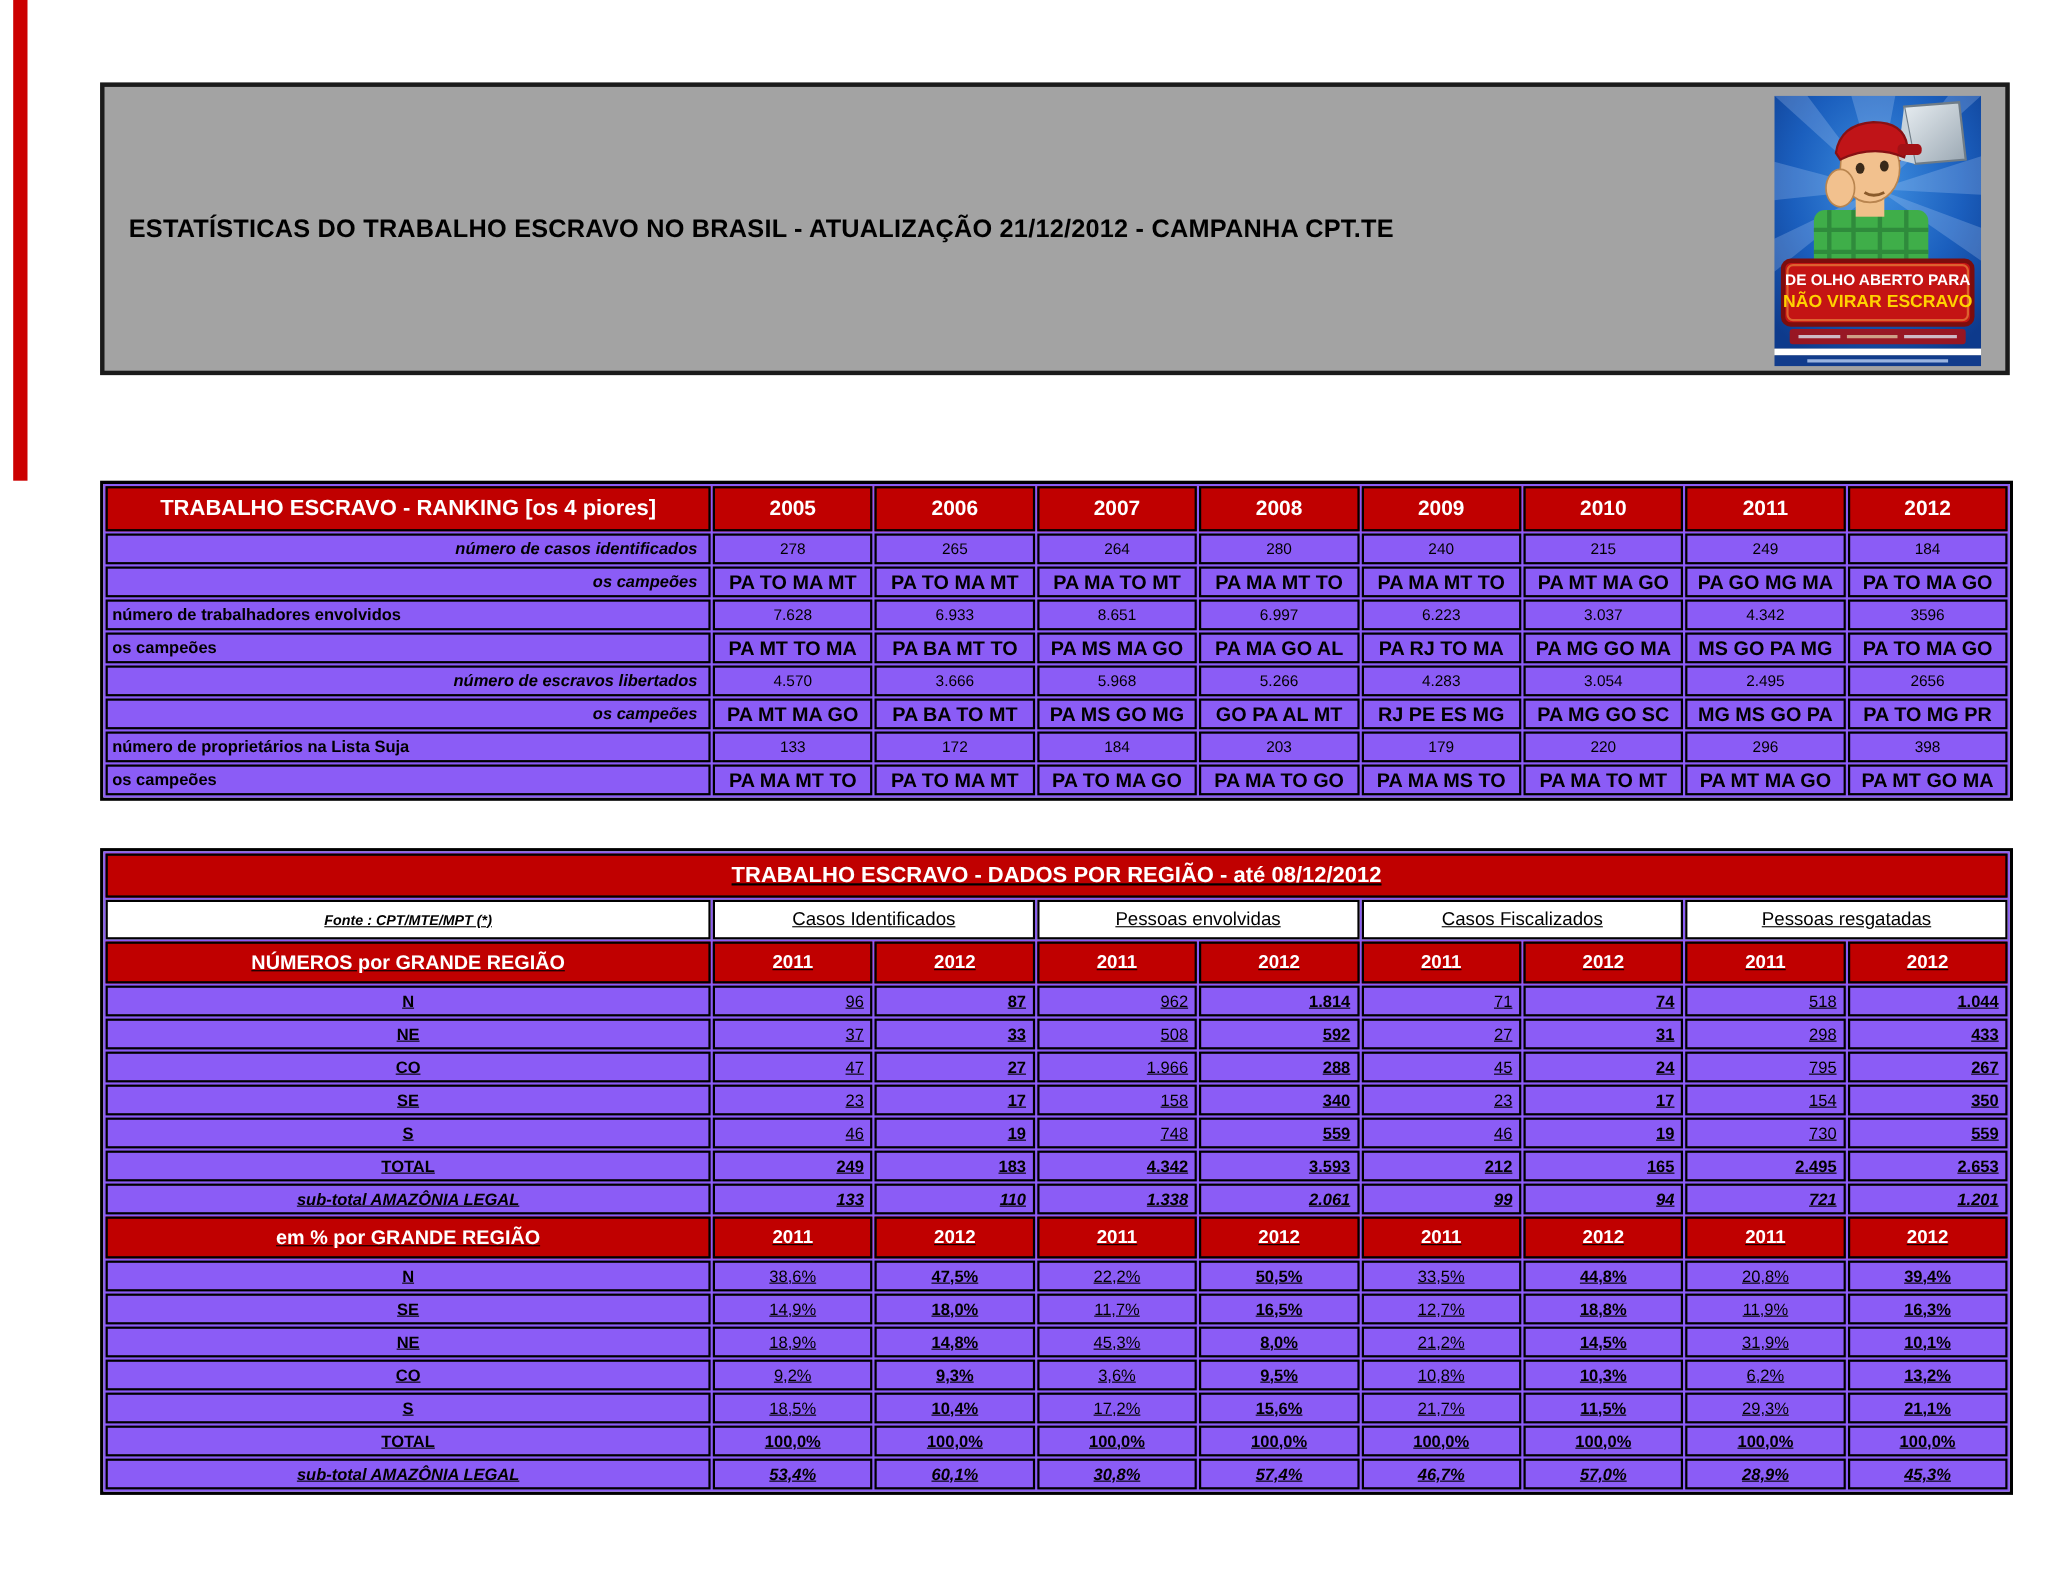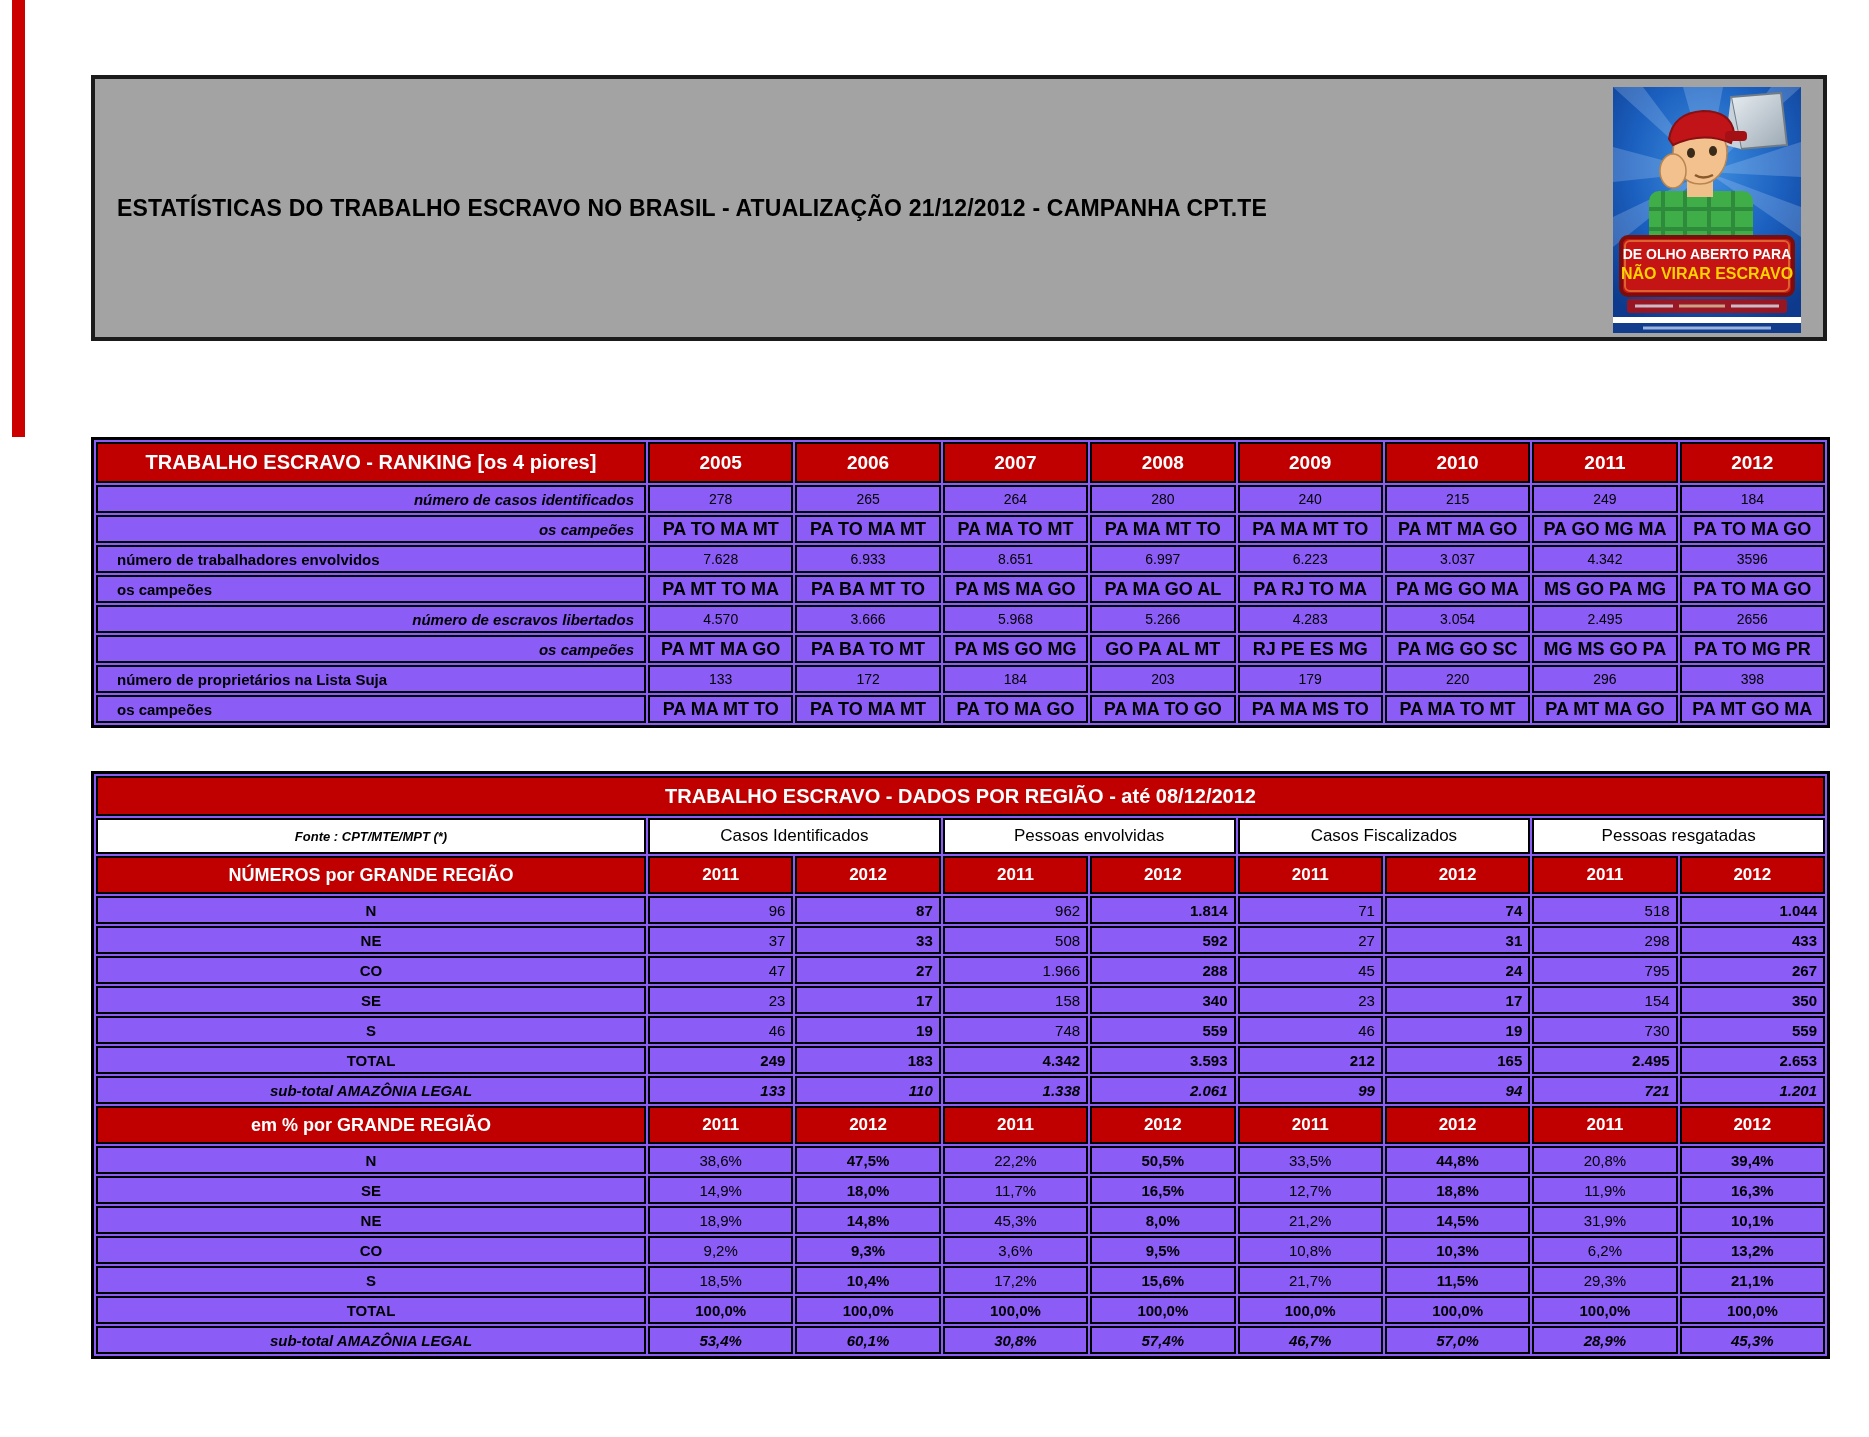--- a/index.html
+++ b/index.html
@@ -38,25 +38,25 @@
     border:2px solid #000; vertical-align:middle; overflow:hidden; white-space:nowrap;
   }
 
   
   .t1 { top:437px; }
   .t1 th { background:#c00000; color:#fff; font-weight:bold; height:41px; font-size:19px; text-align:center; }
   .t1 th.t1-title { font-size:20px; }
   .t1 td { height:28px; font-size:14px; text-align:center; padding:1px 4px; }
   .t1 td.lbl { font-size:15px; font-weight:600; }
   .t1 td.lbl.ir { font-style:italic; text-align:right; padding-right:10px; }
-  .t1 td.lbl.ll { text-align:left; padding-left:19px; }
+  .t1 td.lbl.ll { text-align:left; padding-left:4px; }
   .t1 td.champ { font-weight:bold; font-size:18px; }
 
   
-  .t2 { top:771px; }
+  .t2 { top:771px;text-decoration:underline; }
   .t2 .title-row td {
     background:#c00000; color:#fff; font-weight:bold;
     font-size:20px; text-align:center; height:40px;
   }
   .t2 .group-row td { height:36px; text-align:center; font-size:17px; background:#fff; }
   .t2 .group-row td.source { font-size:13px; font-style:italic; font-weight:600; }
   .t2 .redrow td { background:#c00000; color:#fff; font-weight:bold; height:38px; font-size:17px; text-align:center; }
   .t2 .redrow td.sec { font-size:18px; }
   .t2 tbody.data td { height:28px; font-size:15px; padding:1px 6px; }
   .t2 td.row-label { font-weight:bold; text-align:center; }

